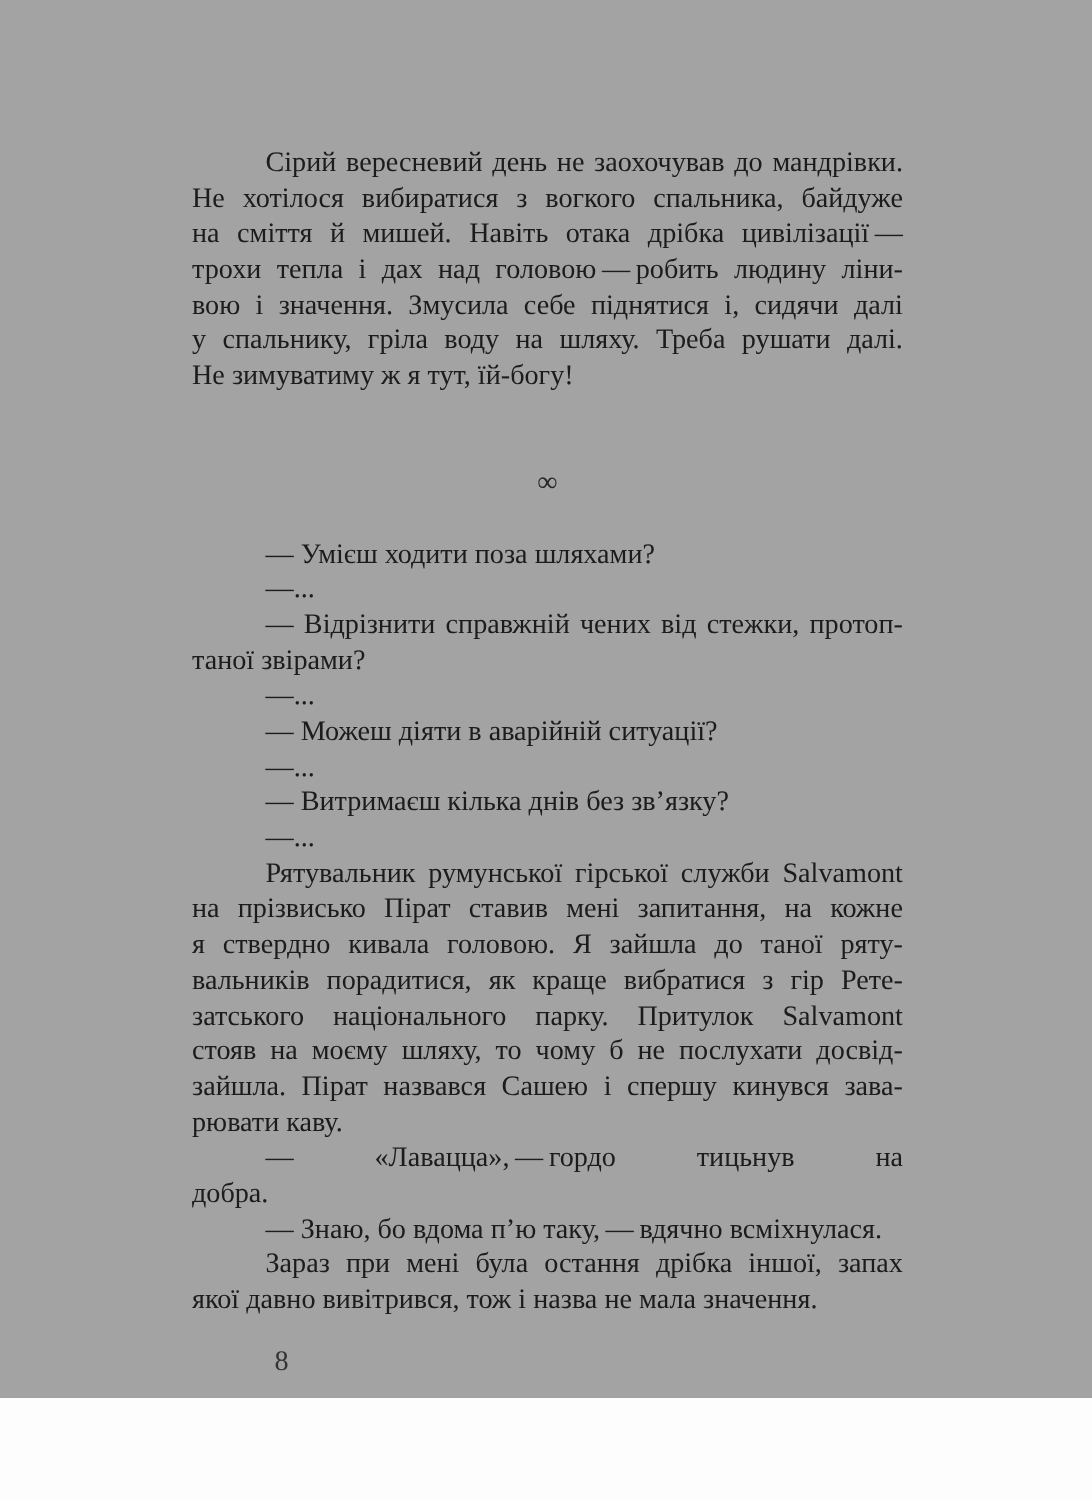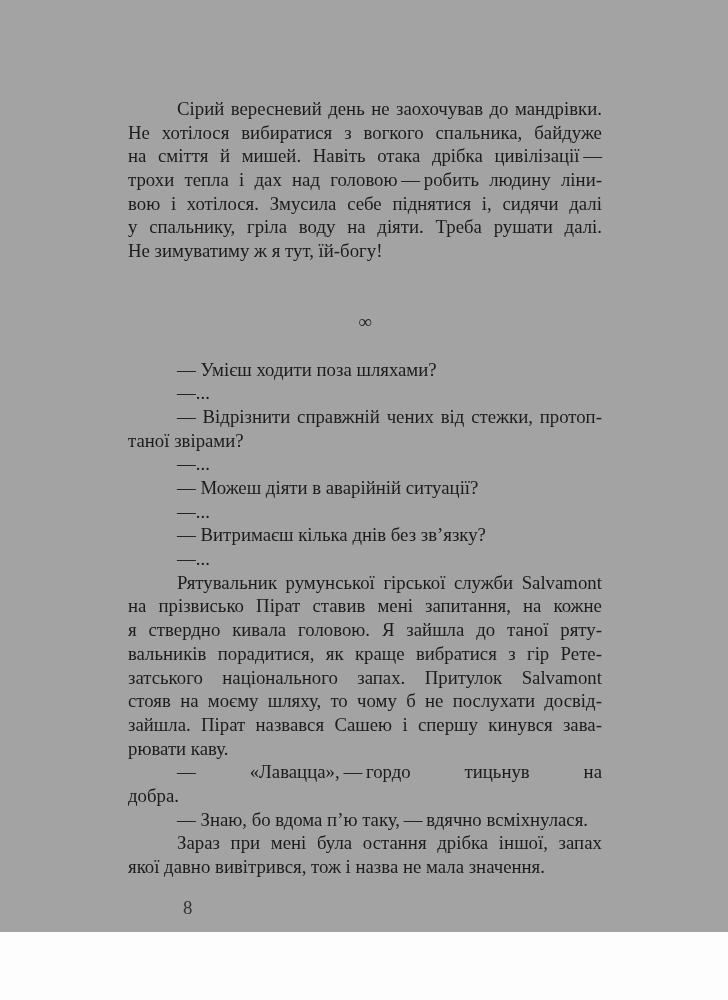--- a/index.html
+++ b/index.html
@@ -97,35 +97,35 @@
           <span>і</span>
           <span>дах</span>
           <span>над</span>
           <span>головою — робить</span>
           <span>людину</span>
           <span>ліни-</span>
         </div>
         <div class="line fill">
           <span>вою</span>
           <span>і</span>
-          <span>хотілося.</span>
+          <span>значення.</span>
           <span>Змусила</span>
           <span>себе</span>
           <span>піднятися</span>
           <span>і,</span>
           <span>сидячи</span>
           <span>далі</span>
         </div>
         <div class="line fill">
           <span>у</span>
           <span>спальнику,</span>
           <span>гріла</span>
           <span>воду</span>
           <span>на</span>
-          <span>діяти.</span>
+          <span>шляху.</span>
           <span>Треба</span>
           <span>рушати</span>
           <span>далі.</span>
         </div>
         <div class="line">Не зимуватиму ж я тут, їй-богу!</div>
       </div>
       <div class="separator"><span>∞</span></div>
       <div class="paragraph">
         <div class="line indent">— Умієш ходити поза шляхами?</div>
       </div>
@@ -194,21 +194,21 @@
           <span>як</span>
           <span>краще</span>
           <span>вибратися</span>
           <span>з</span>
           <span>гір</span>
           <span>Рете-</span>
         </div>
         <div class="line fill">
           <span>затського</span>
           <span>національного</span>
-          <span>запах.</span>
+          <span>парку.</span>
           <span>Притулок</span>
           <span>Salvamont</span>
         </div>
         <div class="line fill">
           <span>стояв</span>
           <span>на</span>
           <span>моєму</span>
           <span>шляху,</span>
           <span>то</span>
           <span>чому</span>

